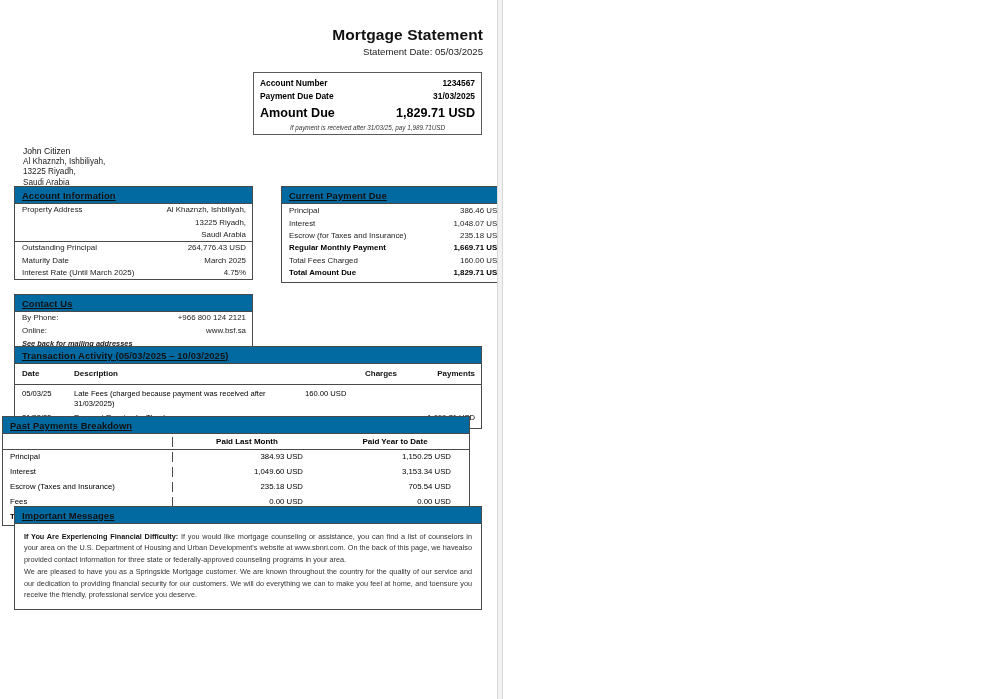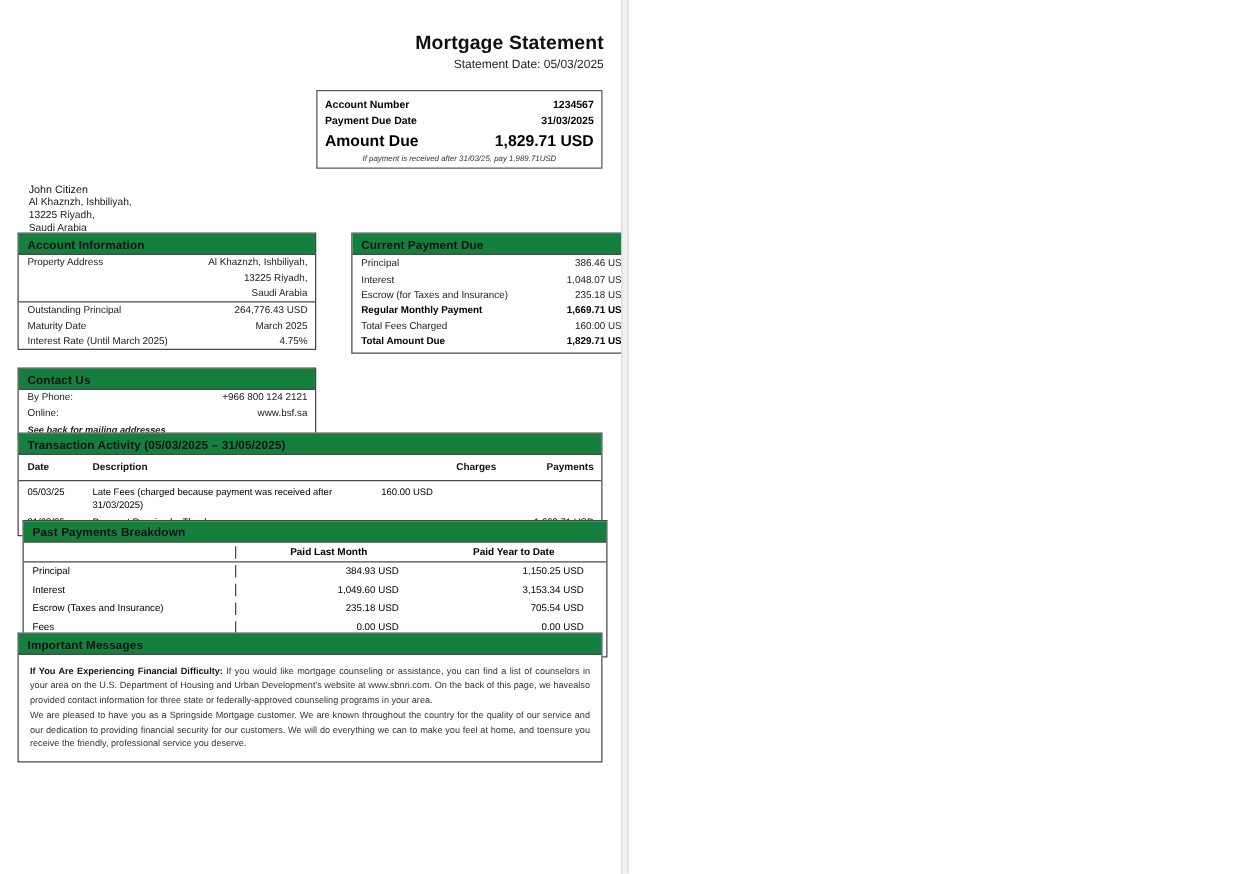--- a/index.html
+++ b/index.html
@@ -113,27 +113,28 @@
   #recipient .name { font-size: 8.6px; color: #111; }
 
   
   .sect {
     position: absolute;
     box-sizing: border-box;
     border: 1px solid #4a4a4a;
     background: #fff;
   }
   .sect-head {
-    background: #15803d;
+    background: #0369a1;
     border-bottom: 1px solid #4a4a4a;
     font-size: 9.4px;
     font-weight: bold;
     color: #111;
     padding: 2.5px 6px 2.5px 7px;
     letter-spacing: .1px;
+    text-decoration: underline;
   }
   .rowgrp { border-bottom: 1px solid #4a4a4a; }
   .rowgrp:last-child { border-bottom: none; }
   .r {
     display: flex;
     justify-content: space-between;
     align-items: baseline;
     font-size: 7.9px;
     color: #222;
     padding: 1.2px 6px 1.2px 7px;
@@ -148,21 +149,21 @@
     font-weight: bold;
     color: #222;
     padding: 2px 6px 3px 7px;
   }
 
   
   #account-info   { left: 14px;  top: 186px; width: 239px; }
   #contact-us     { left: 14px;  top: 294px; width: 239px; }
   #current-due    { left: 253px; top: 186px; width: 229px; margin-left: 28px; }
   #txn-activity   { left: 14px;  top: 346px; width: 468px; }
-  #past-payments  { left: 18px;  top: 416px; width: 468px; }
+  #past-payments  { left: 2px;  top: 416px; width: 468px; }
   #important-msgs { left: 14px;  top: 506px; width: 468px; }
 
   
   .txn-head, .txn-row {
     display: flex;
     font-size: 7.6px;
     padding: 2px 6px 2px 7px;
     line-height: 10px;
   }
   .txn-head {
@@ -326,21 +327,21 @@
         <span class="val">160.00 USD</span>
       </div>
       <div class="r bold">
         <span class="lbl">Total Amount Due</span>
         <span class="val">1,829.71 USD</span>
       </div>
     </div>
   </div>
 
   <div class="sect" id="txn-activity">
-    <div class="sect-head">Transaction Activity (05/03/2025 – 31/05/2025)</div>
+    <div class="sect-head">Transaction Activity (05/03/2025 – 10/03/2025)</div>
     <div class="txn-head">
       <div class="c-date">Date</div>
       <div class="c-desc">Description</div>
       <div class="c-chg">Charges</div>
       <div class="c-pay">Payments</div>
     </div>
     <div class="txn-body">
       <div class="txn-row">
         <div class="c-date">05/03/25</div>
         <div class="c-desc">Late Fees (charged because payment was received after 31/03/2025)</div>

